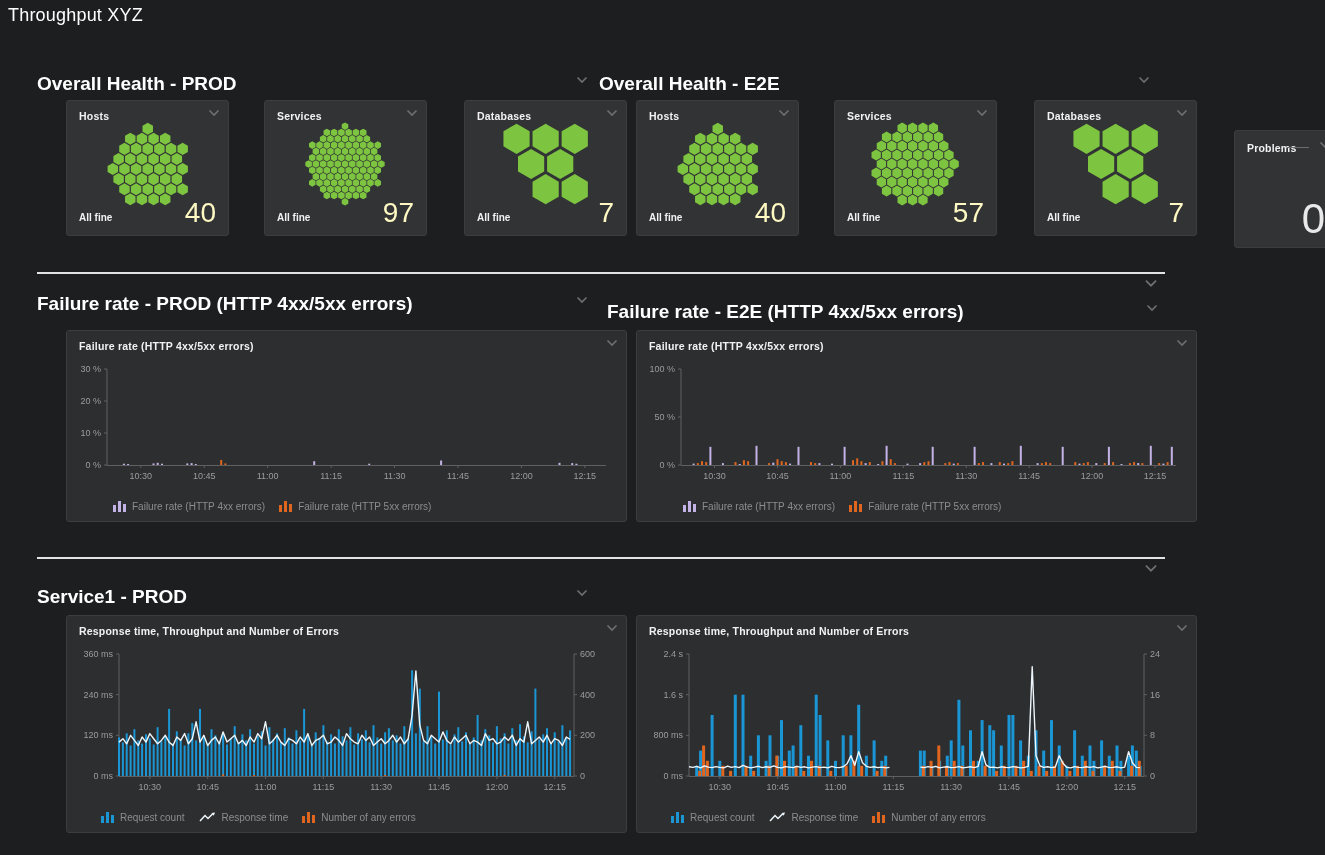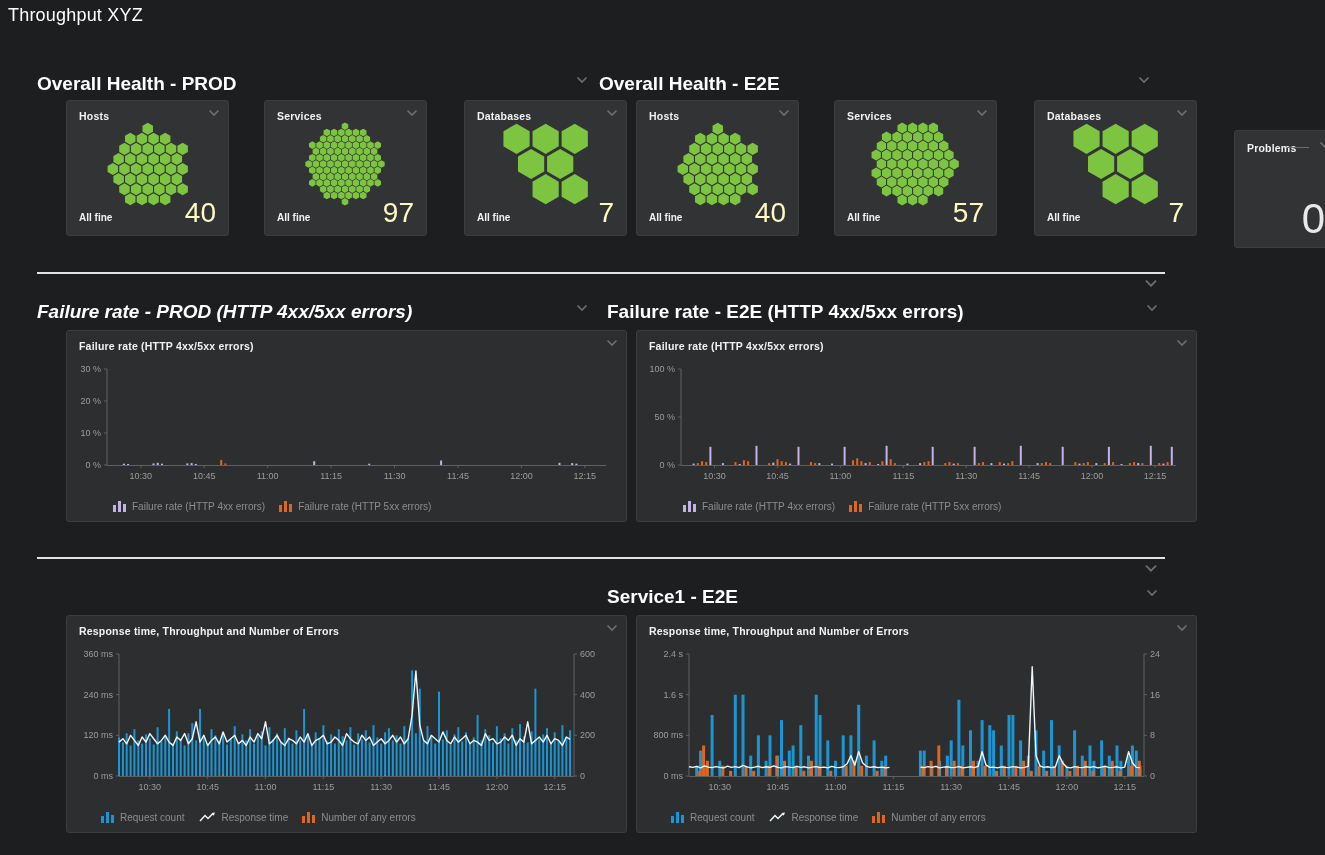--- a/index.html
+++ b/index.html
@@ -375,21 +375,21 @@
           <path d="M1.5 1.5 L6 6 L10.5 1.5" fill="none" stroke="currentColor" stroke-width="1.6"></path>
         </svg></span>
     <div class="prob-count">0</div>
   </div>
 
   <div class="divider" style="left:37px;top:272px;width:1128px;"></div>
   <span class="chev-wrap divider-chev" style="left:1144px;top:279px;"><svg width="14" height="9" viewBox="0 0 12 8">
         <path d="M1.5 1.5 L6 6 L10.5 1.5" fill="none" stroke="currentColor" stroke-width="1.6"></path>
       </svg></span>
 
-  <div class="sec-head" style="left:37px;top:301px;width:561px;font-style:italic;">
+  <div class="sec-head" style="left:37px;top:293px;width:561px;">
     <span>Failure rate - PROD (HTTP 4xx/5xx errors)</span>
     <span class="chev-wrap"><svg width="12" height="8" viewBox="0 0 12 8">
           <path d="M1.5 1.5 L6 6 L10.5 1.5" fill="none" stroke="currentColor" stroke-width="1.6"></path>
         </svg></span>
   </div>
   <div class="sec-head" style="left:607px;top:301px;width:561px;">
     <span>Failure rate - E2E (HTTP 4xx/5xx errors)</span>
     <span class="chev-wrap"><svg width="12" height="8" viewBox="0 0 12 8">
           <path d="M1.5 1.5 L6 6 L10.5 1.5" fill="none" stroke="currentColor" stroke-width="1.6"></path>
         </svg></span>
@@ -586,22 +586,22 @@
           <span>Failure rate (HTTP 5xx errors)</span>
         </span>
       </div>
   </div>
 
   <div class="divider" style="left:37px;top:557px;width:1128px;"></div>
   <span class="chev-wrap divider-chev" style="left:1144px;top:564px;"><svg width="14" height="9" viewBox="0 0 12 8">
         <path d="M1.5 1.5 L6 6 L10.5 1.5" fill="none" stroke="currentColor" stroke-width="1.6"></path>
       </svg></span>
 
-  <div class="sec-head" style="left:607px;top:586px;width:561px;">
-    <span>Service1 - E2E</span>
+  <div class="sec-head" style="left:37px;top:586px;width:561px;">
+    <span>Service1 - PROD</span>
     <span class="chev-wrap"><svg width="12" height="8" viewBox="0 0 12 8">
           <path d="M1.5 1.5 L6 6 L10.5 1.5" fill="none" stroke="currentColor" stroke-width="1.6"></path>
         </svg></span>
   </div>
 
   <div class="tile tile-chart" style="left:37px;top:615px;width:561px;height:218px;">
     <div class="tile-label">Response time, Throughput and Number of Errors</div>
     <span class="chev-wrap"><svg width="12" height="8" viewBox="0 0 12 8">
           <path d="M1.5 1.5 L6 6 L10.5 1.5" fill="none" stroke="currentColor" stroke-width="1.6"></path>
         </svg></span>

